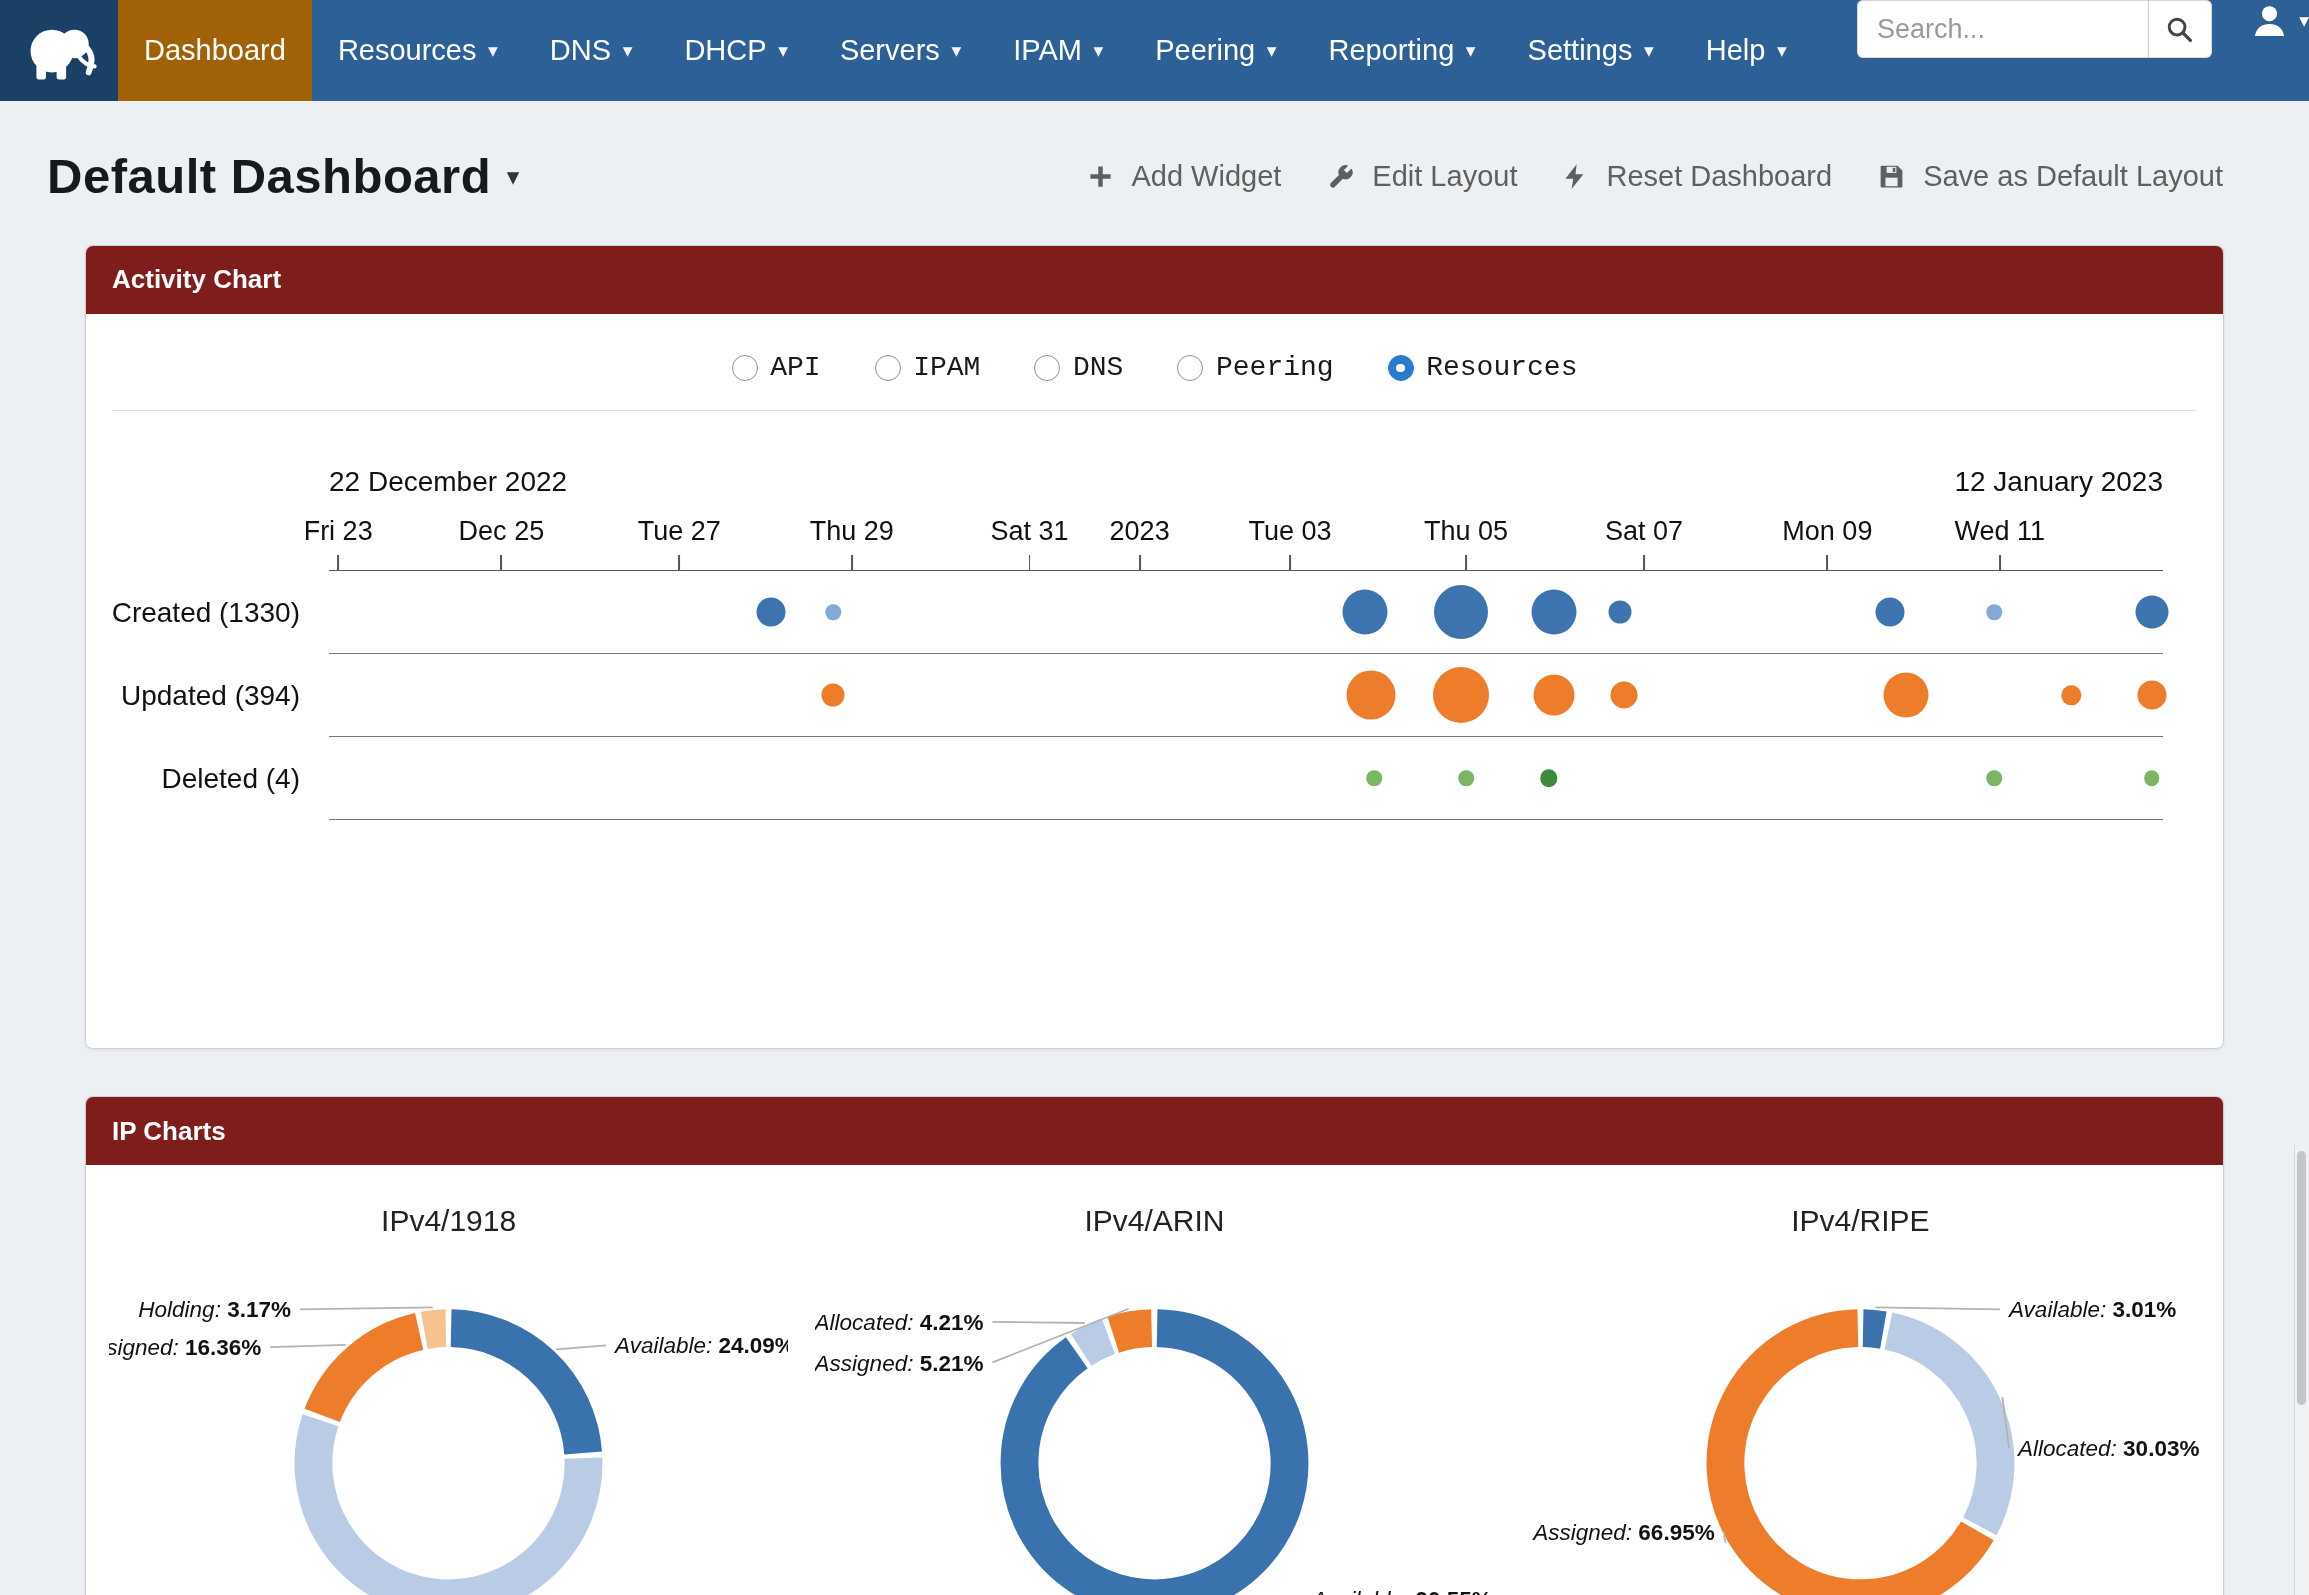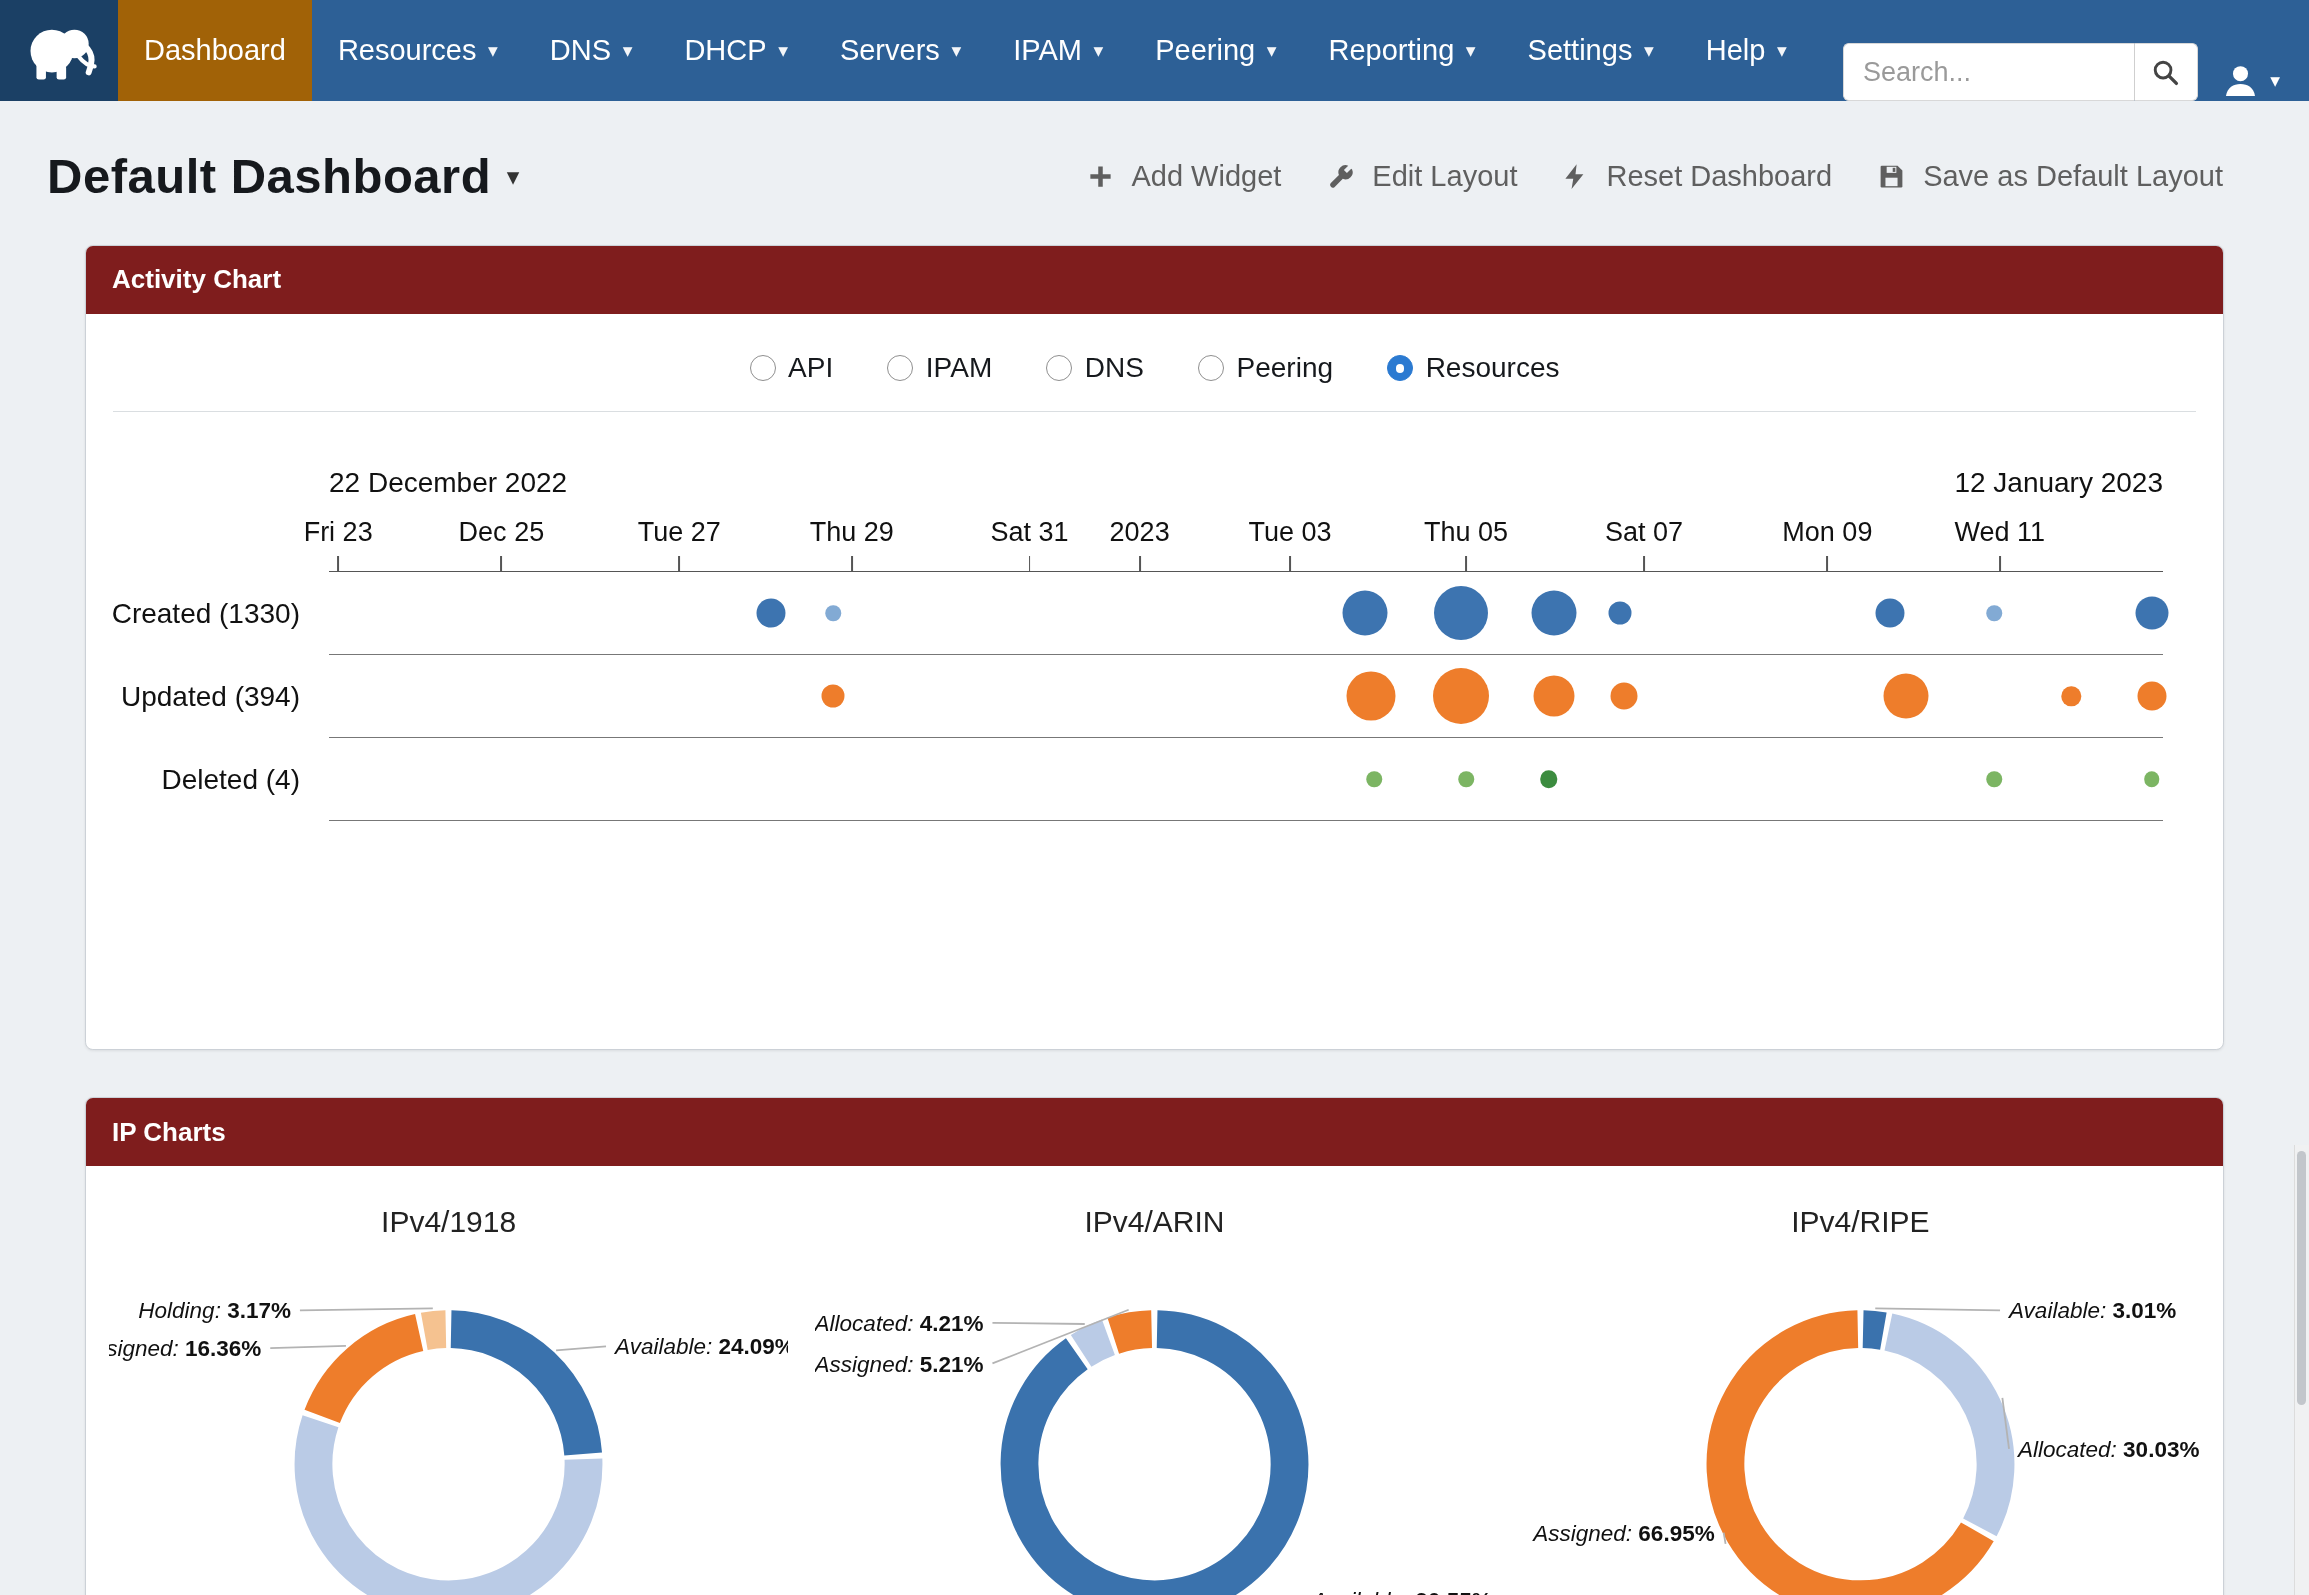--- a/index.html
+++ b/index.html
@@ -10,21 +10,21 @@
     color:#16191d;
   }
 
   
   .navbar { height:101px; background:#2d6096; display:flex; align-items:stretch; }
   .logo-box { width:118px; background:#1b4065; display:flex; align-items:center; justify-content:center; flex:0 0 auto; cursor:pointer; }
   .nav-menu { display:flex; list-style:none; }
   .nav-item { display:flex; align-items:center; padding:0 26px; color:#fff; font-size:29px; cursor:pointer; white-space:nowrap; }
   .nav-item.active { background:#a16207; }
   .nav-caret { margin-left:11.6px; font-size:19.4px; opacity:.95; }
-  .nav-right { margin-left:auto; display:flex; align-items:flex-end; gap:22px; padding-right:29px; }
+  .nav-right { margin-left:auto; display:flex; align-items:flex-start; gap:37px; }
   .search-group { display:flex; align-items:center; }
   .search-input { height:58px; width:291px; border:1px solid #d8d8d8; border-right:none; border-radius:5.8px 0 0 5.8px; padding:0 19.4px; font-size:27px; font-family:"Liberation Sans",sans-serif; color:#333; outline:none; }
   .search-input::placeholder { color:#9a9a9a; }
   .search-btn { height:58px; width:64px; background:#fff; border:1px solid #d8d8d8; border-left:1px solid #cfcfcf; border-radius:0 5.8px 5.8px 0; display:flex; align-items:center; justify-content:center; cursor:pointer; }
   .user-menu { display:flex; align-items:center; gap:9.7px; color:#fff; cursor:pointer; }
   .user-caret { font-size:19.4px; color:#fff; }
 
   
   .page-head { display:flex; align-items:center; padding:0 47px 0 47px; margin-top:47px; margin-bottom:41px; }
   .page-title { font-size:49px; font-weight:bold; color:#16191d; letter-spacing:0.5px; }
@@ -33,21 +33,21 @@
   .action-btn { display:flex; align-items:center; gap:17px; color:#5f5f5f; font-size:29px; cursor:pointer; white-space:nowrap; }
   .action-btn svg { flex:0 0 auto; }
 
   
   .panel { margin:0 85px; background:#fff; border:1px solid #ccd1d7; border-radius:7.8px; box-shadow:0 1px 2.9px rgba(0,0,0,.08); }
   .panel-header { background:#7f1d1d; color:#fff; font-size:26px; font-weight:bold; padding:18.4px 26px; border-radius:6.8px 6.8px 0 0; }
   .activity-panel { margin-bottom:47px; }
 
   
   .activity-body { padding:25px 0 228px 0; }
-  .radio-row { display:flex; justify-content:center; align-items:center; gap:54px; font-size:28px; padding:13.6px 27px 27px 27px; border-bottom:1px solid #dadee1; margin:0 27px; }
+  .radio-row { display:flex; justify-content:center; align-items:center; gap:54px; font-size:28px; padding:13.6px 27px 27px 27px; border-bottom:1px solid #dadee1; margin:0 27px;font-family:Liberation Mono, monospace; }
   .radio-item { display:flex; align-items:center; gap:12.6px; cursor:pointer; color:#16191d; }
   .radio-dot { width:26px; height:26px; border-radius:50%; border:1.9px solid #8f8f8f; background:#fff; position:relative; flex:0 0 auto; }
   .radio-dot.checked { border-color:#2b7ad1; background:#2b7ad1; }
   .radio-dot.checked::after { content:''; position:absolute; inset:7.8px; border-radius:50%; background:#fff; }
 
   .tl { margin:39px 60px 0 0; }
   .tl-row { display:grid; grid-template-columns:243px 1fr; }
   .tl-label { display:flex; align-items:center; justify-content:flex-end; padding-right:29px; font-size:28px; color:#111; }
   .tl-plot { position:relative; }
   .tl-dates { height:45px; font-size:28px; color:#111;margin-top:12px; }

